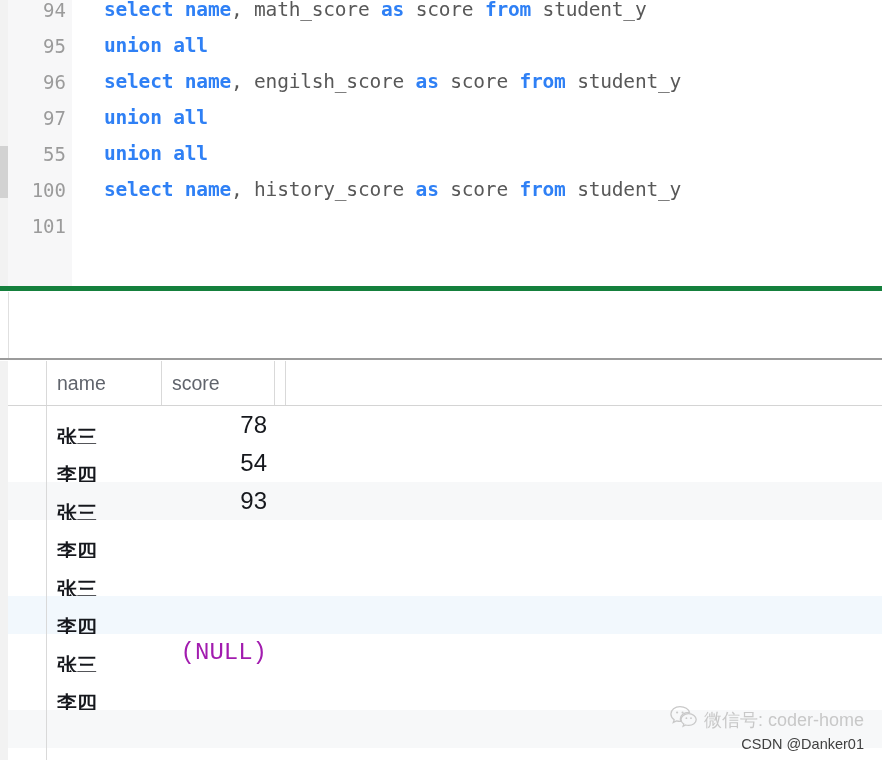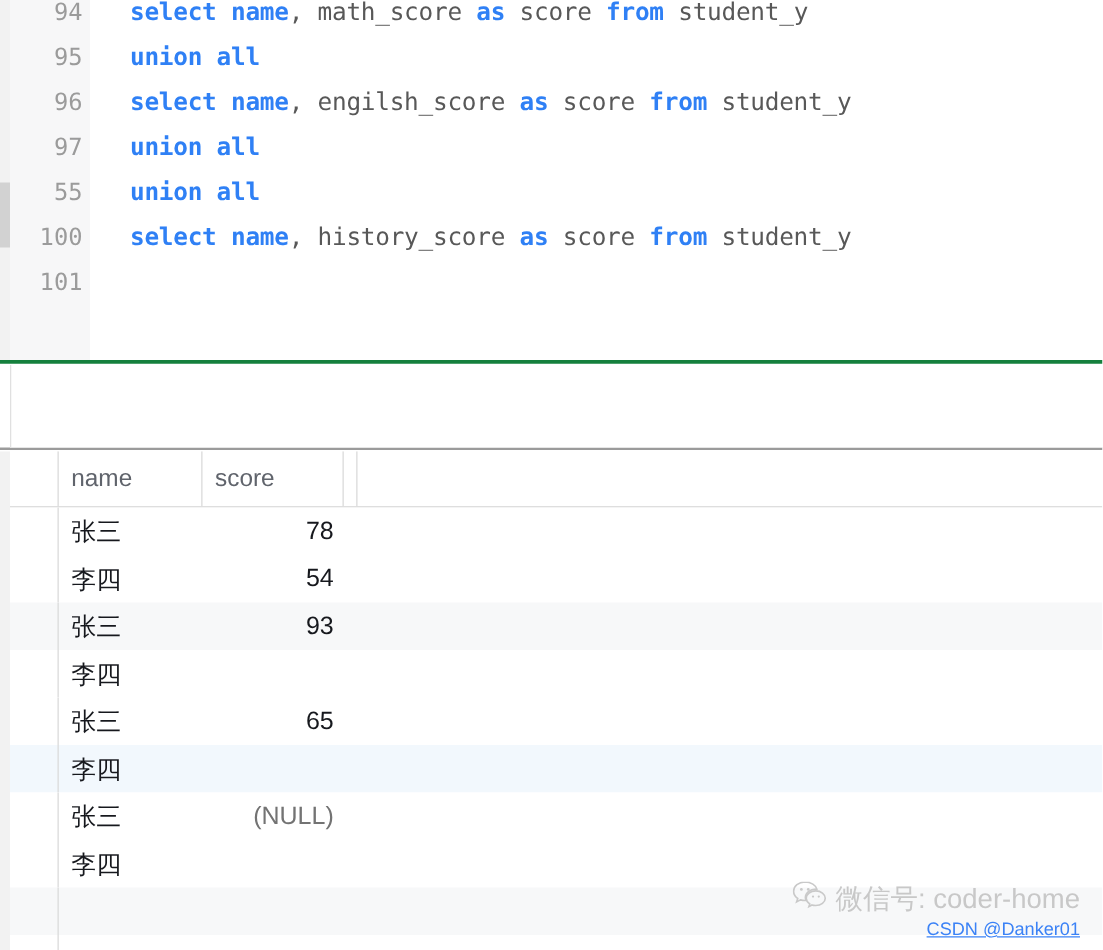--- a/index.html
+++ b/index.html
@@ -18,21 +18,21 @@
     background: #ffffff;
   }
 
   
   .editor {
     position: absolute;
     left: 0; top: 0;
     width: 882px;
     height: 291px;
     background: #ffffff;
-    border-bottom: 3px solid #15803d;
+    border-bottom: 5px solid #15803d;
     overflow: hidden;
   }
 
   .editor-scroll-track {
     position: absolute;
     left: 0; top: 0;
     width: 8px;
     height: 291px;
     background: #f2f2f2;
   }
@@ -164,67 +164,67 @@
   .grow.selected { background: #f2f8fd; }
 
   .grow .selcol {
     position: absolute;
     left: 0; top: 0;
     width: 39px; height: 38px;
     border-right: 1px solid #d9d9d9;
   }
   .grow .cname {
     position: absolute;
-    left: 39px; top: 0;
+    left: 39px; top: 12px;
     width: 115px; height: 38px;
     line-height: 38px;
     padding-left: 10px;
     font-size: 20px;
     color: #16181d;
     white-space: nowrap;
     font-family: "DejaVu Sans", "Liberation Sans", sans-serif;
+    font-weight: bold;
   }
   .grow .cscore {
     position: absolute;
     left: 154px; top: 0;
     width: 113px; height: 38px;
     line-height: 38px;
     padding-right: 8px;
     text-align: right;
-    font-size: 20px;
+    font-size: 24px;
     color: #16181d;
     white-space: nowrap;
   }
-  .grow .cscore.null-val { color: #737373; }
+  .grow .cscore.null-val { color: #a21caf; font-family: Liberation Mono, monospace; }
 
   
   .watermark {
     position: absolute;
     right: 18px;
     bottom: 8px;
     text-align: right;
     pointer-events: none;
     user-select: none;
   }
   .wm-line1 {
     display: flex;
     align-items: center;
     justify-content: flex-end;
     gap: 7px;
     color: #c8c8c8;
-    font-size: 22px;
+    font-size: 18px;
     white-space: nowrap;
   }
   .wm-icon { display: block; }
   .wm-line2 {
     margin-top: 2px;
-    color: #3b82f6;
+    color: #404040;
     font-size: 14.5px;
     white-space: nowrap;
-    text-decoration: underline;
   }
 </style>
 </head>
 <body>
 
 <div id="app">
 
   <div class="editor">
 
     <div class="editor-scroll-track">
@@ -296,21 +296,20 @@
           <div class="cname">张三</div>
           <div class="cscore">93</div>
         </div>
         <div class="grow">
           <div class="selcol"></div>
           <div class="cname">李四</div>
         </div>
         <div class="grow">
           <div class="selcol"></div>
           <div class="cname">张三</div>
-          <div class="cscore">65</div>
         </div>
         <div class="grow selected">
           <div class="selcol"></div>
           <div class="cname">李四</div>
         </div>
         <div class="grow">
           <div class="selcol"></div>
           <div class="cname">张三</div>
           <div class="cscore null-val">(NULL)</div>
         </div>

